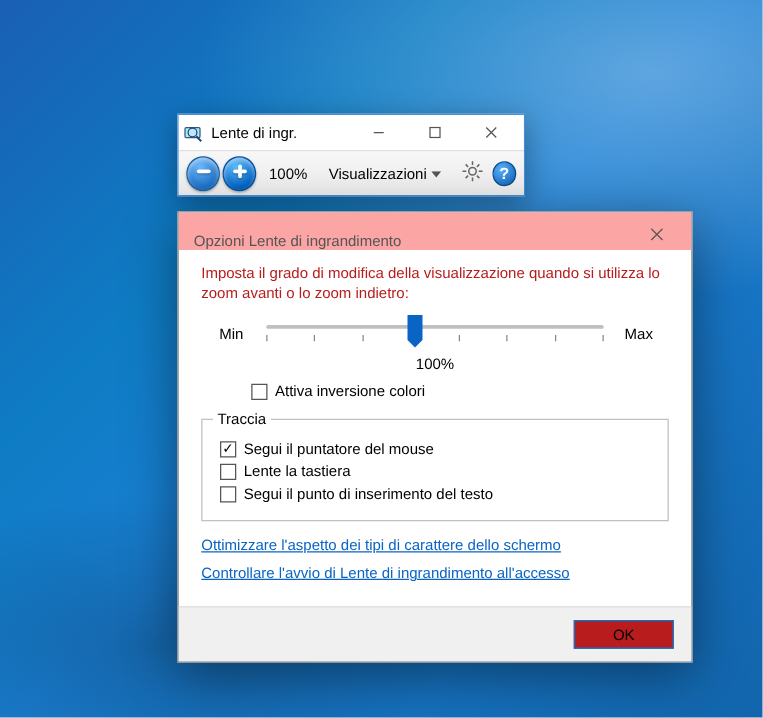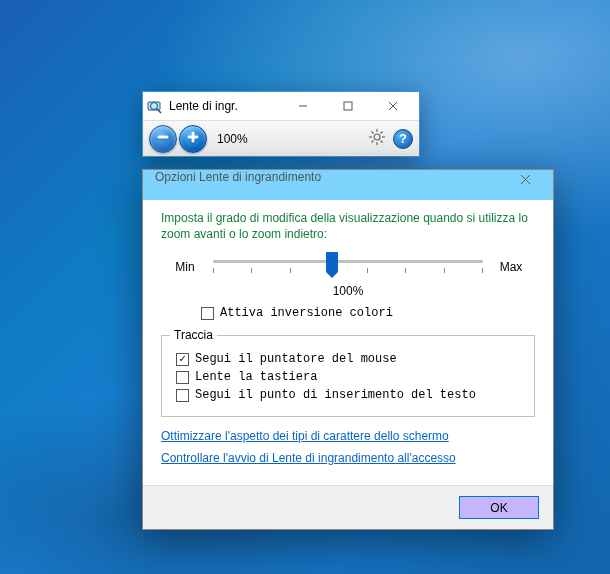--- a/index.html
+++ b/index.html
@@ -119,39 +119,39 @@
     position: absolute;
     left: 142px;
     top: 169px;
     width: 412px;
     background: #fff;
     border: 1px solid #888;
     box-shadow: 0 10px 40px rgba(0,0,0,0.45);
   }
   .dlg-titlebar {
     display: flex;
-    align-items: flex-start;
+    align-items: flex-end;
     height: 30px;
     padding: 0 6px 0 12px;
-    background: #7dd3fc;
+    background: #fca5a5;
   }
   .dlg-title { flex: 1; color: #555; }
   .dlg-close {
     width: 44px;
     height: 22px;
     display: flex;
     align-items: center;
     justify-content: center;
     cursor: pointer;
   }
   .dlg-body {
     padding: 10px 18px 12px 18px;
   }
   .dlg-instr {
-    color: #15803d;
+    color: #b91c1c;
     line-height: 1.35;
     margin-bottom: 10px;
   }
   .slider-row {
     display: flex;
     align-items: center;
     margin-top: 10px;
     padding: 0 6px;
   }
   .slider-lbl { width: 36px; text-align: center; color: #000; }
@@ -207,21 +207,20 @@
   }
 
   .check-row {
     display: flex;
     align-items: center;
     gap: 6px;
     margin: 8px 0;
     padding-left: 40px;
     color: #000;
     cursor: pointer;
-    font-family: Liberation Mono, monospace;
   }
   .chk {
     width: 13px;
     height: 13px;
     border: 1px solid #555;
     display: inline-flex;
     align-items: center;
     justify-content: center;
     background: #fff;
   }
@@ -256,21 +255,21 @@
     border-top: 1px solid #ddd;
     padding: 10px 14px;
     display: flex;
     justify-content: flex-end;
     gap: 8px;
   }
   .btn {
     min-width: 80px;
     height: 23px;
     border: 1px solid #adadad;
-    background: #c4b5fd;
+    background: #b91c1c;
     color: #000;
     cursor: pointer;
     display: flex;
     align-items: center;
     justify-content: center;
   }
   .btn.default { border: 1px solid #0078d7; }
 
   .app-icon {
     width: 16px;
@@ -320,20 +319,28 @@
     </div>
     <div class="round-btn green">
       <span>
         <svg width="14" height="14">
             <line x1="3" y1="7" x2="11" y2="7" stroke="#fff" stroke-width="3" stroke-linecap="round"></line>
             <line x1="7" y1="3" x2="7" y2="11" stroke="#fff" stroke-width="3" stroke-linecap="round"></line>
           </svg>
       </span>
     </div>
     <span class="zoom-pct">100%</span>
+    <div class="views-drop">
+      <span>Visualizzazioni</span>
+      <span style="margin-left:4px;">
+        <svg width="8" height="6">
+            <polygon points="0,0 8,0 4,5" fill="#555"></polygon>
+          </svg>
+      </span>
+    </div>
     <div style="flex:1"></div>
     <div class="gear-btn">
       <span>
         <svg width="18" height="18" viewBox="0 0 18 18">
           <circle cx="9" cy="9" r="3" fill="none" stroke="#666" stroke-width="1.2"></circle>
           <g stroke="#666" stroke-width="1.2">
             <line x1="9" y1="1" x2="9" y2="4"></line>
               <line x1="9" y1="14" x2="9" y2="17"></line>
             <line x1="1" y1="9" x2="4" y2="9"></line>
               <line x1="14" y1="9" x2="17" y2="9"></line>

